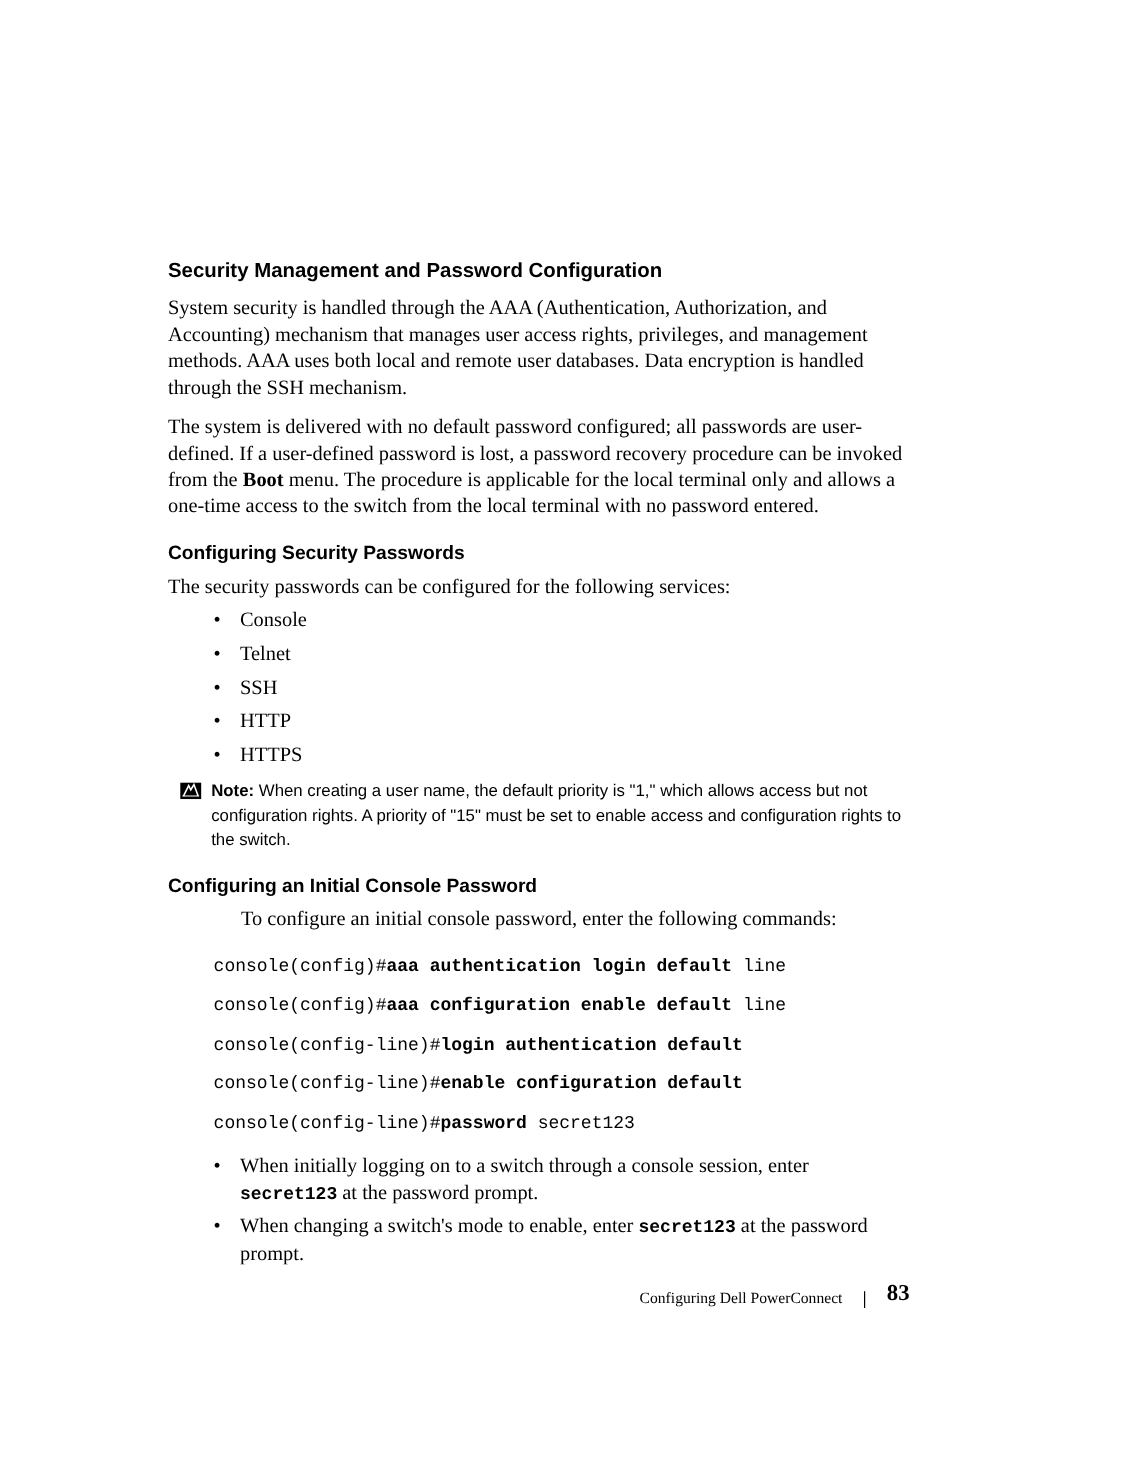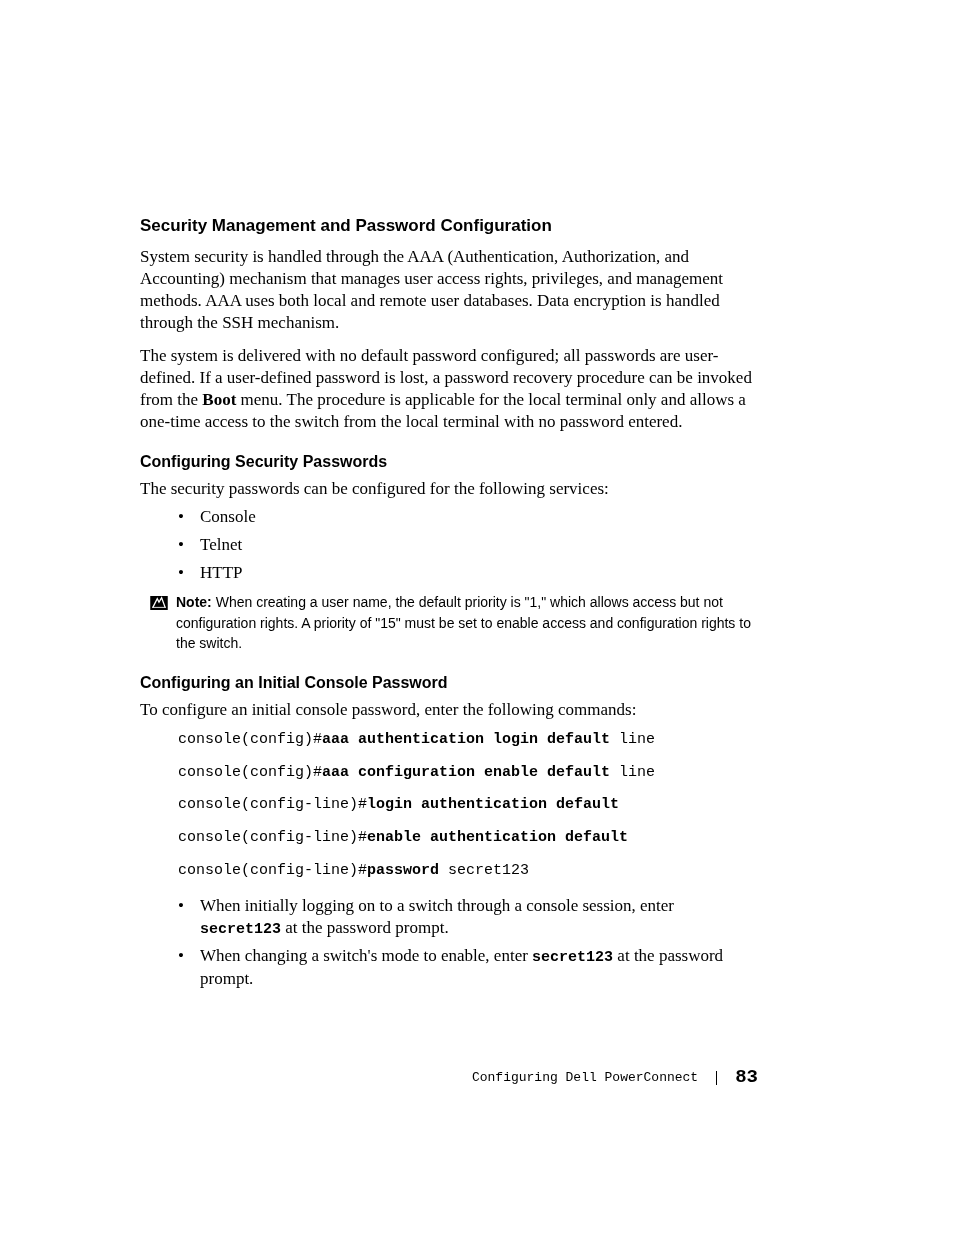--- a/index.html
+++ b/index.html
@@ -97,24 +97,24 @@
   ul.bottom > li code, ul.bottom > li .mono {
     font-family: "Courier New", Courier, monospace;
     font-weight: 700;
     font-size: 15px;
   }
   
   .footer {
     position: absolute;
     right: 115px;
     bottom: 145px;
-    font-family: Liberation Mono, monospace;
+    font-family: Liberation Serif, serif;
     font-size: 13px;
     display: flex;
-    align-items: center;
+    align-items: flex-end;
     gap: 18px;
   }
   .footer .sep {
     width: 1px;
     height: 14px;
     background: #000;
   }
   .footer .pnum {
     font-weight: 700;
     font-size: 19px;
@@ -133,45 +133,47 @@
     <span>The system is delivered with no default password configured; all passwords are user-defined. If a user-defined password is lost, a password recovery procedure can be invoked from the </span><strong>Boot</strong><span> menu. The procedure is applicable for the local terminal only and allows a one-time access to the switch from the local terminal with no password entered.</span>
   </p>
 
   <h3 class="subhead">Configuring Security Passwords</h3>
 
   <p class="body" style="margin-bottom:6px;">The security passwords can be configured for the following services:</p>
 
   <ul class="bullets">
     <li>Console</li>
     <li>Telnet</li>
+    <li>SSH</li>
     <li>HTTP</li>
+    <li>HTTPS</li>
   </ul>
 
   <div class="note-wrap">
     <span class="note-icon">
       <svg viewBox="0 0 20 16" width="18" height="14">
         <rect x="0" y="0" width="20" height="16" fill="#000"></rect>
         <path d="M3 13 L8 3 L10 7 L13 2 L17 13" fill="none" stroke="#fff" stroke-width="1.5"></path>
         <line x1="2" y1="13" x2="18" y2="13" stroke="#fff" stroke-width="1"></line>
       </svg>
     </span>
     <div class="note-text">
       <b>Note:</b><span> When creating a user name, the default priority is "1," which allows access but not configuration rights. A priority of "15" must be set to enable access and configuration rights to the switch.</span>
     </div>
   </div>
 
   <h3 class="subhead">Configuring an Initial Console Password</h3>
 
-  <p class="body" style="margin-bottom:10px;">To configure an initial console password, enter the following commands:</p>
+  <p class="body" style="margin-bottom:20px;text-align:center;">To configure an initial console password, enter the following commands:</p>
 
   <div class="cmds">
     <div class="cmd-line"><span>console(config)#</span><span class="b">aaa authentication login default</span><span> line</span></div>
     <div class="cmd-line"><span>console(config)#</span><span class="b">aaa configuration enable default</span><span> line</span></div>
     <div class="cmd-line"><span>console(config-line)#</span><span class="b">login authentication default</span><span></span></div>
-    <div class="cmd-line"><span>console(config-line)#</span><span class="b">enable authentication default</span><span></span></div>
+    <div class="cmd-line"><span>console(config-line)#</span><span class="b">enable configuration default</span><span></span></div>
     <div class="cmd-line"><span>console(config-line)#</span><span class="b">password</span><span> secret123</span></div>
   </div>
 
   <ul class="bullets bottom">
     <li>
       <span>When initially logging on to a switch through a console session, enter </span><span class="mono">secret123</span><span> at the password prompt.</span>
     </li>
     <li>
       <span>When changing a switch's mode to enable, enter </span><span class="mono">secret123</span><span> at the password prompt.</span>
     </li>

